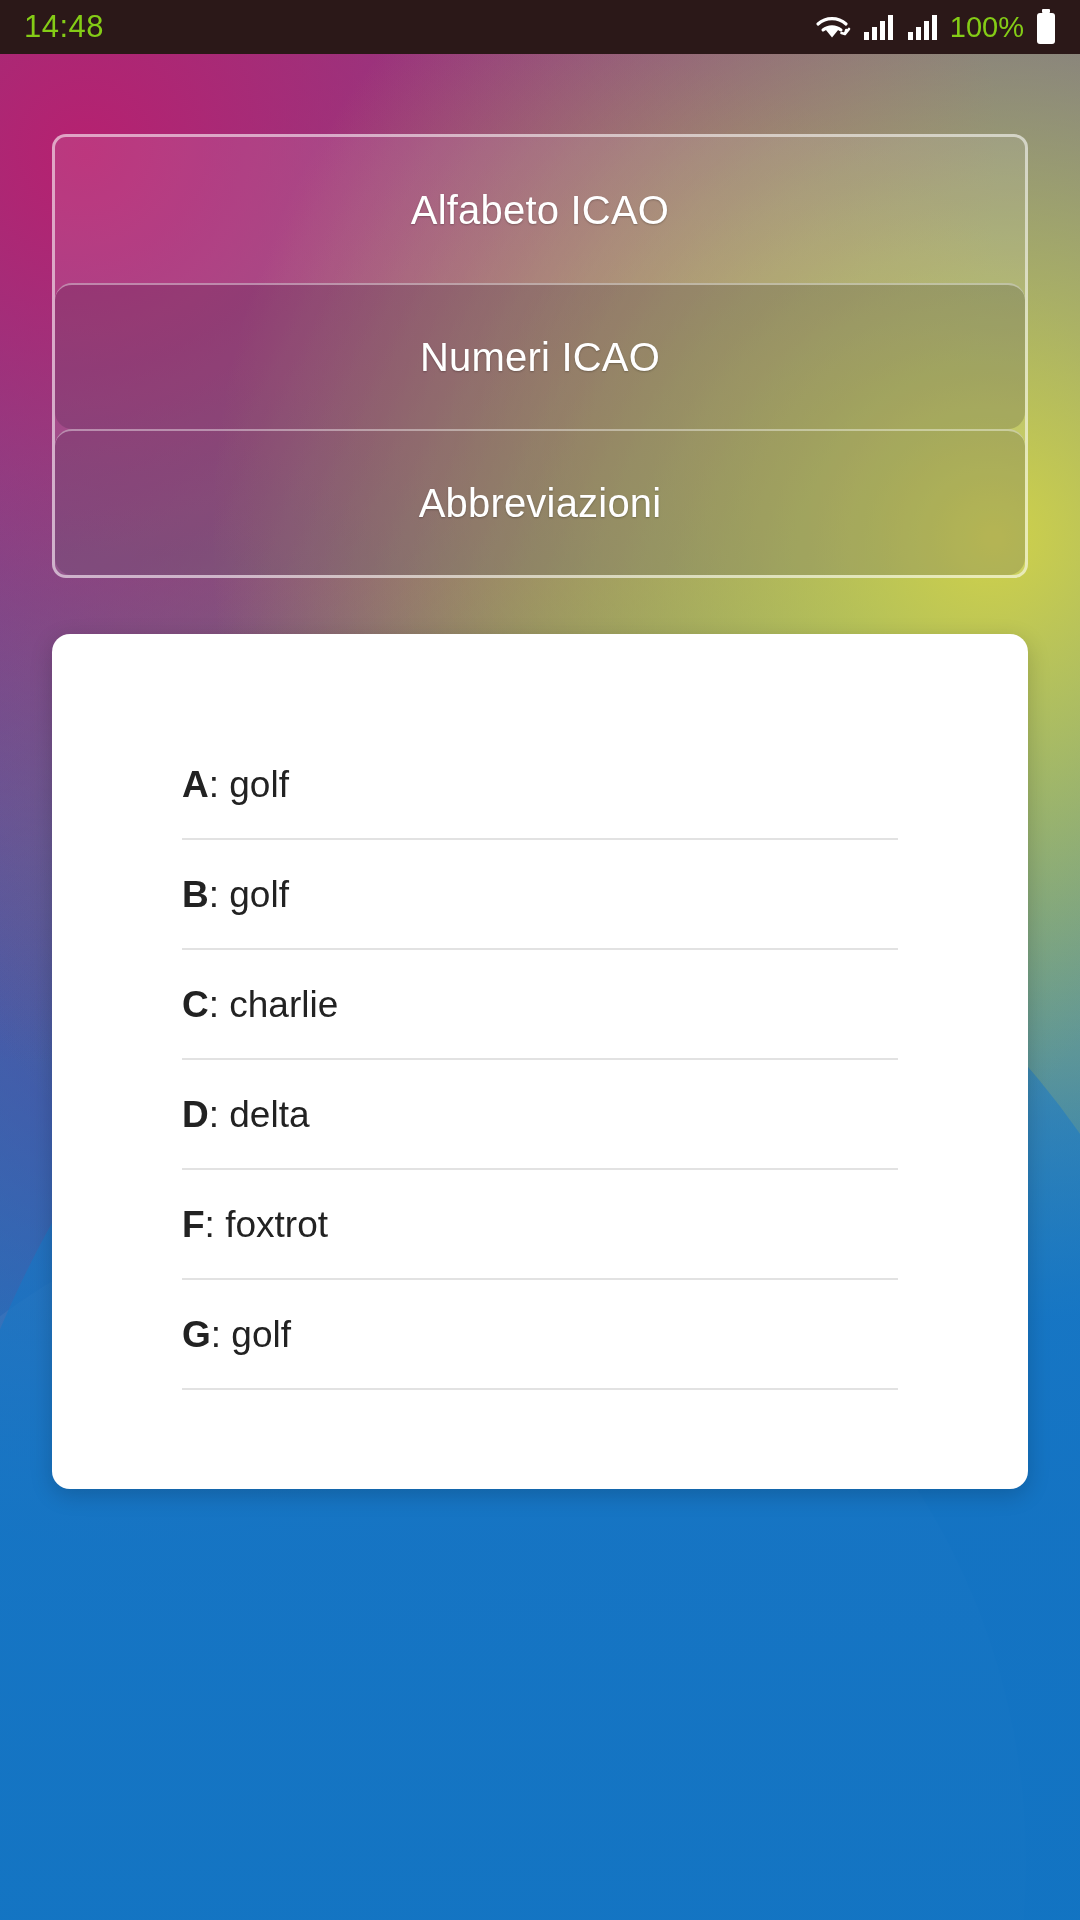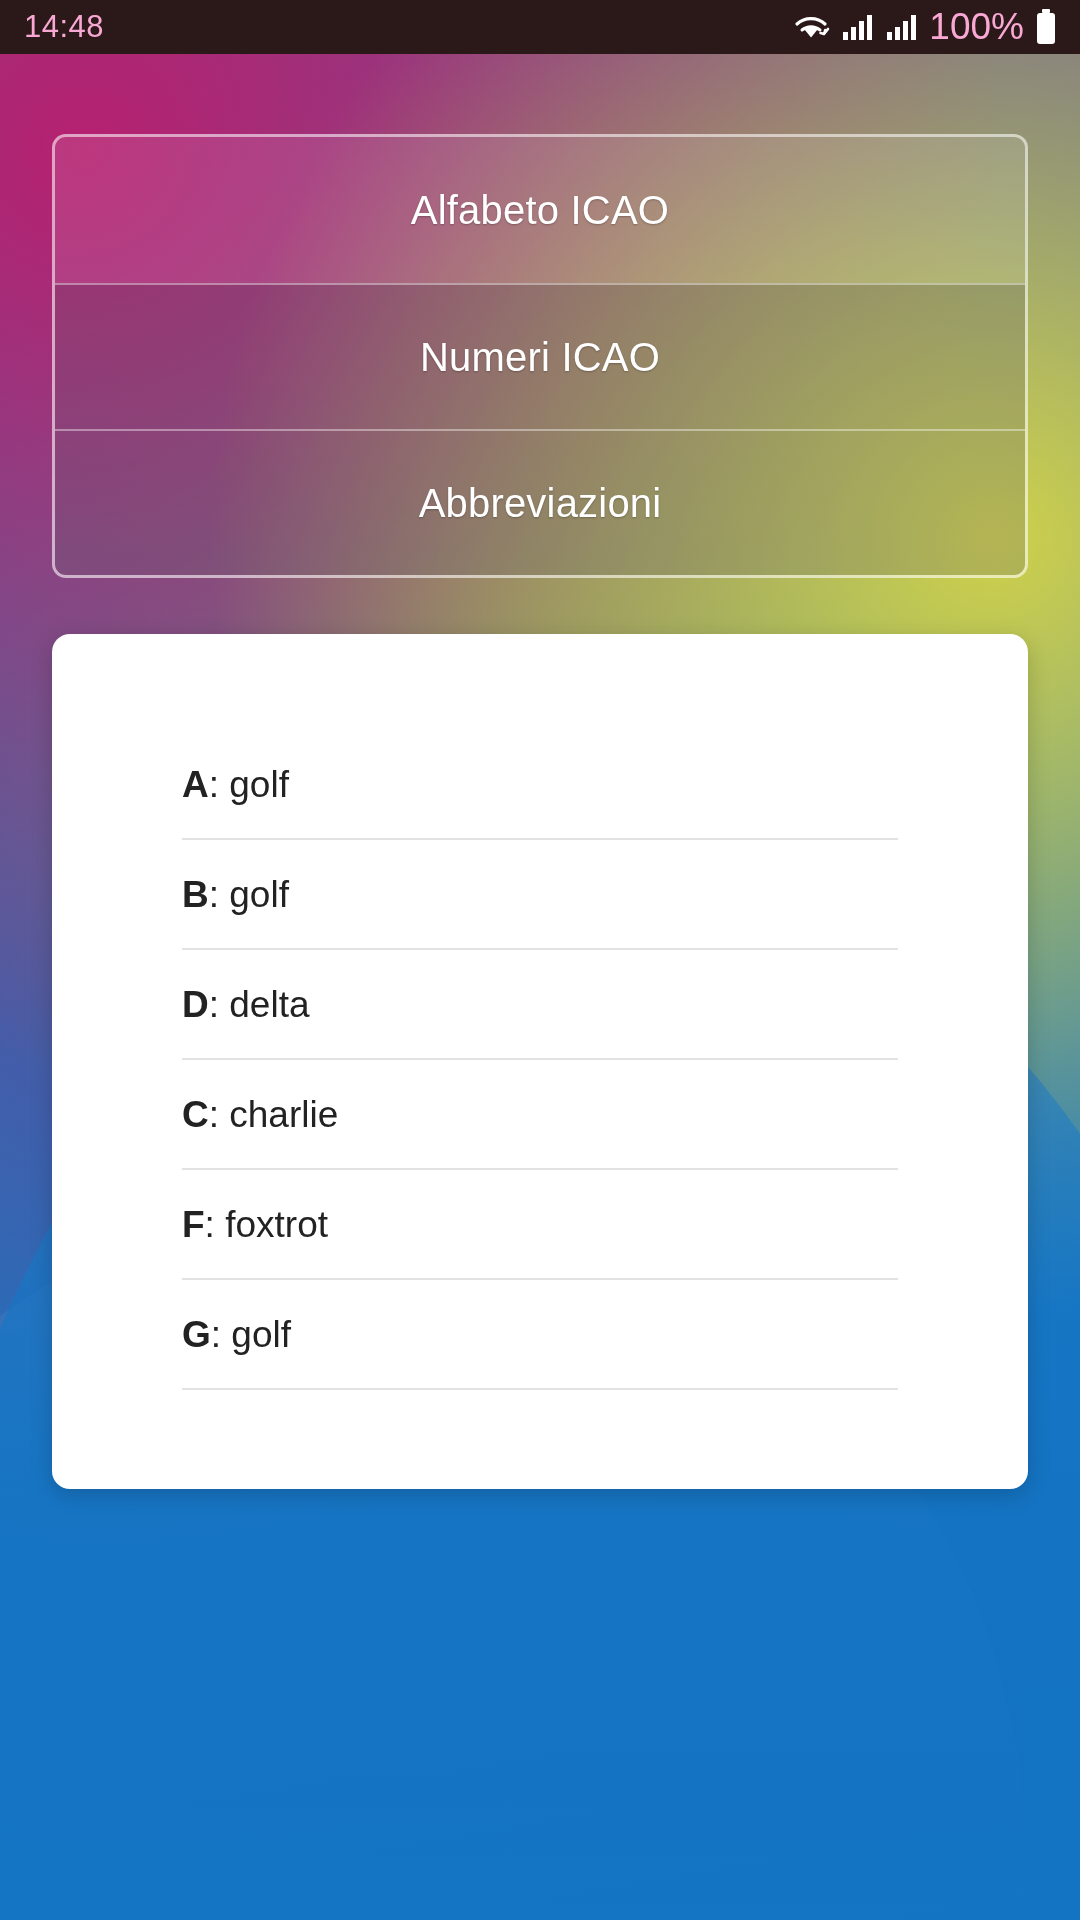--- a/index.html
+++ b/index.html
@@ -49,33 +49,33 @@
   #statusbar {
     position: absolute;
     top: 0; left: 0;
     width: 1080px;
     height: 54px;
     background: #2b1818;
     display: flex;
     align-items: center;
     justify-content: space-between;
     padding: 0 22px 0 24px;
-    color: #f9a8d4;
+    color: #84cc16;
     z-index: 10;
   }
   #statusbar .clock {
     font-size: 31px;
     letter-spacing: 0.5px;
   }
   #statusbar .right {
     display: flex;
     align-items: center;
     gap: 10px;
   }
-  .batt-pct { font-size: 37px; }
+  .batt-pct { font-size: 29px; }
 
   .icon-svg { display: block; }
 
   
   #content {
     position: absolute;
     top: 54px; left: 0;
     width: 906px;
     height: 1866px;
     z-index: 5;
@@ -97,20 +97,21 @@
     display: flex;
     align-items: center;
     justify-content: center;
     color: #ffffff;
     font-size: 40px;
     letter-spacing: 0.2px;
     text-shadow: 0 1px 2px rgba(0,0,0,0.25);
   }
   .menu-item + .menu-item {
     border-top: 2px solid rgba(255,255,255,0.40);
+    border-radius: 17px;
   }
   .menu-item.alt { background: rgba(20,10,40,0.16); }
 
   
   #list-card {
     position: absolute;
     left: 52px;
     top: 580px;
     width: 976px;
     height: 855px;
@@ -193,26 +194,26 @@
   </div>
 
   <div id="list-card">
     <div class="list-row">
       <div class="txt"><b>A</b><span>: </span><span>golf</span></div>
     </div>
     <div class="list-row">
       <div class="txt"><b>B</b><span>: </span><span>golf</span></div>
     </div>
     <div class="list-row">
+      <div class="txt"><b>C</b><span>: </span><span>charlie</span></div>
+    </div>
+    <div class="list-row">
       <div class="txt"><b>D</b><span>: </span><span>delta</span></div>
     </div>
     <div class="list-row">
-      <div class="txt"><b>C</b><span>: </span><span>charlie</span></div>
-    </div>
-    <div class="list-row">
       <div class="txt"><b>F</b><span>: </span><span>foxtrot</span></div>
     </div>
     <div class="list-row">
       <div class="txt"><b>G</b><span>: </span><span>golf</span></div>
     </div>
   </div>
 
 </div>
 
 </body></html>

